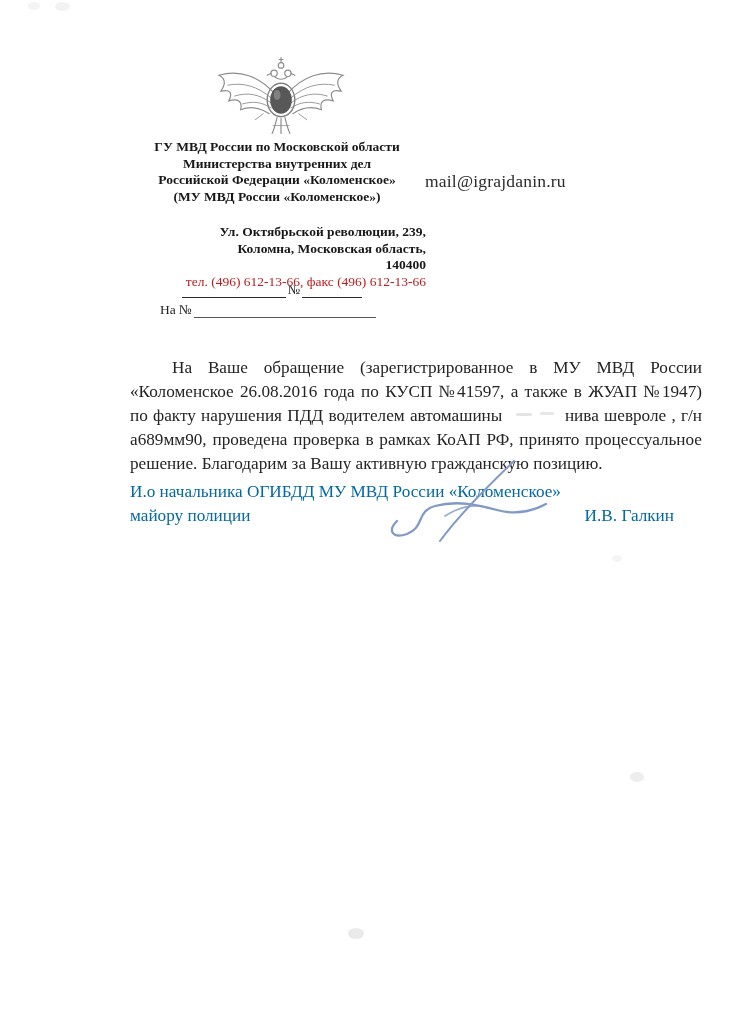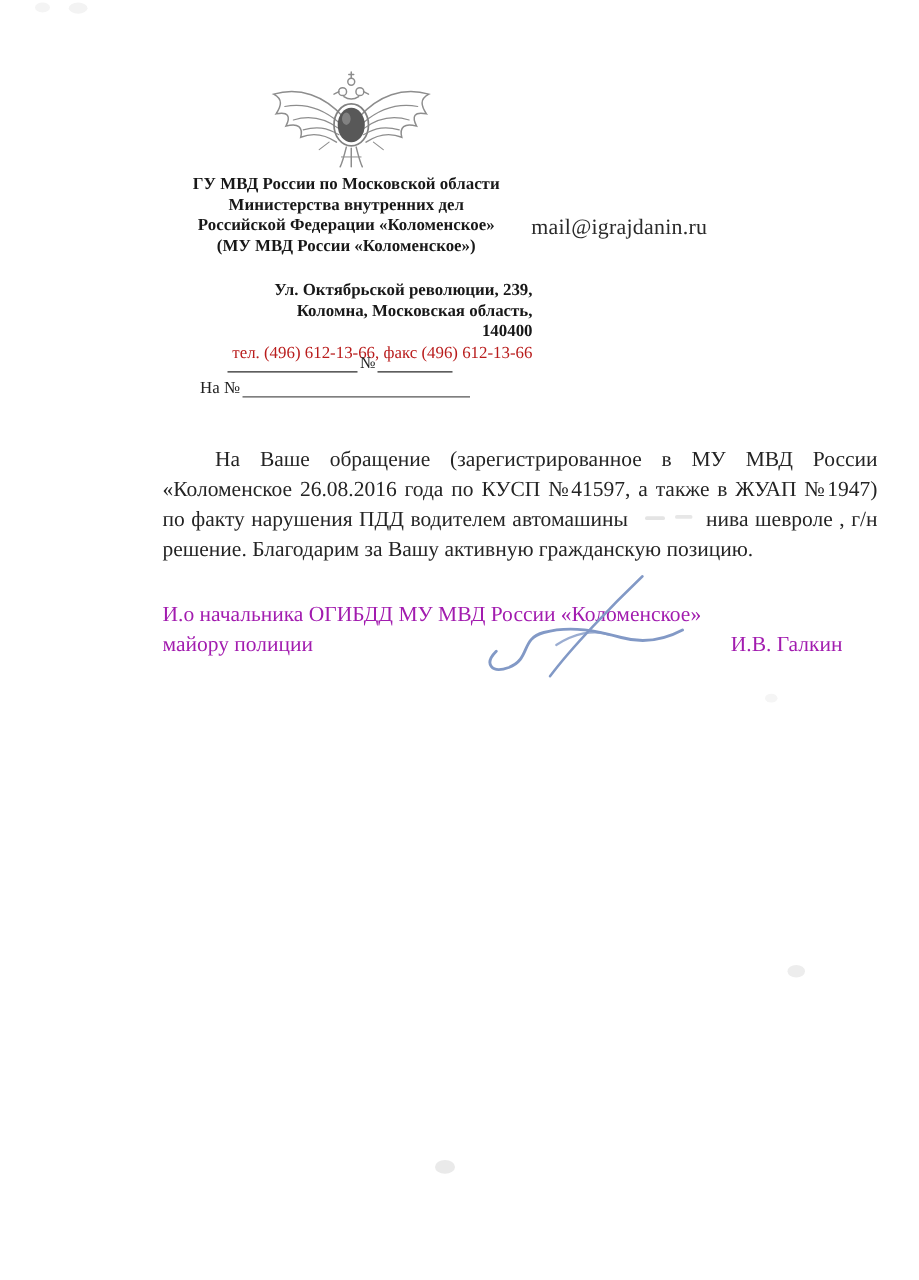--- a/index.html
+++ b/index.html
@@ -64,21 +64,21 @@
     background: #e4e4e4; border-radius: 2px;
   }
   .redaction::after {
     content: ""; position: absolute; left: 32px; top: 3px; width: 14px; height: 3px;
     background: #e7e7e7; border-radius: 2px;
   }
 
   
   .signoff {
     position: absolute; left: 130px; top: 480px; width: 544px;
-    font-size: 17.2px; line-height: 24px; color: #a21caf;
+    font-size: 17.2px; line-height: 24px; color: #0369a1;
   }
   .signoff-row2 { display: flex; justify-content: space-between; }
 
   .signature-svg { position: absolute; left: 383px; top: 455px; width: 180px; height: 92px; }
 
   
   .artifact { position: absolute; border-radius: 50%; }
   .art-1 { left: 28px;  top: 2px;   width: 12px; height: 8px;  background: #f4f4f4; }
   .art-2 { left: 55px;  top: 2px;   width: 15px; height: 9px;  background: #f3f3f3; }
   .art-3 { left: 630px; top: 772px; width: 14px; height: 10px; background: #ededed; }
@@ -140,20 +140,21 @@
   <div class="email">mail@igrajdanin.ru</div>
 
   <div class="body-text">
     <div class="jline indent">На Ваше обращение (зарегистрированное в МУ МВД России</div>
     <div class="jline">«Коломенское  26.08.2016 года по КУСП №41597, а также в ЖУАП №1947)</div>
     <div class="jline">
       <span>по факту нарушения ПДД водителем автомашины</span>
       <span class="redaction"></span>
       <span>нива шевроле , г/н</span>
     </div>
+    <div class="jline">а689мм90, проведена проверка в рамках КоАП РФ, принято процессуальное</div>
     <div class="lline">решение. Благодарим за Вашу активную гражданскую позицию.</div>
   </div>
 
   <div class="signoff">
     <div>И.о начальника ОГИБДД МУ МВД России «Коломенское»</div>
     <div class="signoff-row2">
       <span>майору полиции</span>
       <span>И.В. Галкин</span>
     </div>
   </div>

